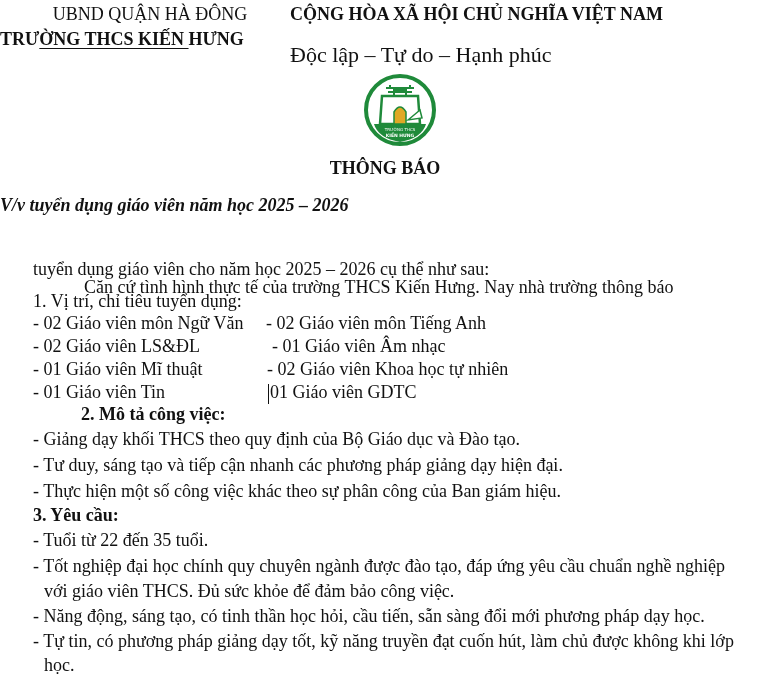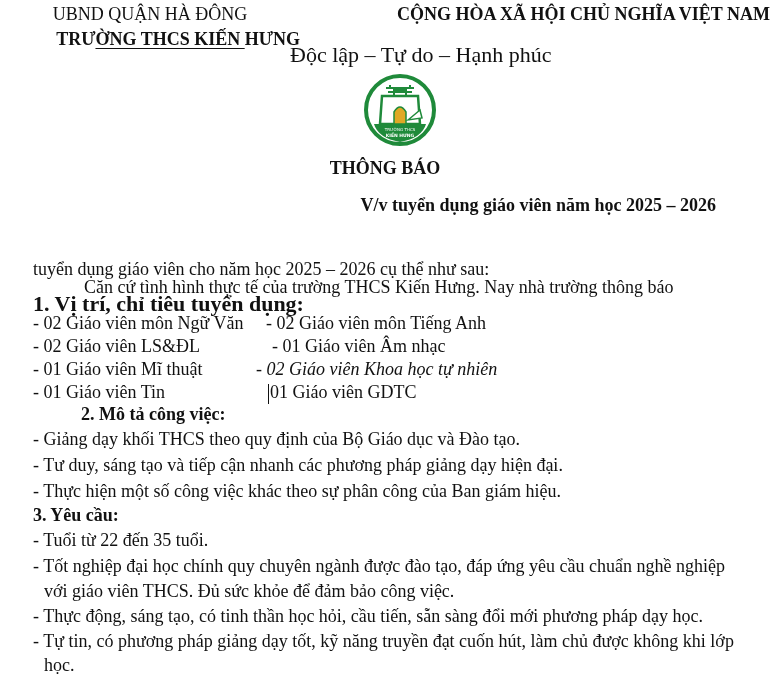--- a/index.html
+++ b/index.html
@@ -15,45 +15,45 @@
       font-family: "Liberation Serif", "DejaVu Serif", serif;
       color: #111111;
     }
     .abs { position: absolute; white-space: nowrap; }
     .header-left-1 {
       left: 0; width: 300px; top: 4px;
       text-align: center; font-size: 18px;
     }
     .header-left-2 {
       left: 0; width: 300px; top: 29px;
-      text-align: right; font-size: 18px; font-weight: bold;
+      text-align: left; font-size: 18px; font-weight: bold;
     }
     .header-left-2 .ul { text-decoration: underline; text-underline-offset: 3px; text-decoration-thickness: 1px; }
     .header-right-1 {
       left: 290px; width: 480px; top: 4px;
-      text-align: right; font-size: 18px; font-weight: bold;
+      text-align: left; font-size: 18px; font-weight: bold;
     }
     .header-right-2 {
       left: 290px; width: 480px; top: 29px;
       font-size: 22px; margin-top: 13px;
     }
     .logo {
       left: 364px; top: 74px; width: 72px; height: 72px;
     }
     .title {
       left: 0; width: 770px; top: 158px;
       text-align: center; font-size: 18px; font-weight: bold;
     }
     .subtitle {
       left: 0; width: 716px; top: 195px;
-      text-align: right; font-size: 18px; font-weight: bold;
+      text-align: left; font-size: 18px; font-weight: bold; font-style: italic;
     }
     .intro-1 { left: 84px; top: 229px; font-size: 18px; margin-top: 48px; }
     .intro-2 { left: 33px; top: 259px; font-size: 18px; }
-    .sec1-head { left: 33px; top: 291px; font-size: 22px; font-weight: bold; }
+    .sec1-head { left: 33px; top: 291px; font-size: 18px; font-weight: normal; }
     .pos-left { left: 33px; font-size: 18px; }
     .pos-right { font-size: 18px; }
     .cursor-bar {
       position: absolute; left: 268px; top: 384px; width: 1px; height: 20px; background: #111;
     }
     .sec2-head { left: 37px; top: 404px; font-size: 18px; font-weight: bold; margin-left: 44px; }
     .line { left: 33px; font-size: 18px; }
     .sec3-head { left: 33px; top: 505px; font-size: 18px; font-weight: bold; }
     .indent { left: 44px; font-size: 18px; }
   </style>
@@ -95,30 +95,30 @@
 
 <div class="abs sec1-head">1.  Vị trí, chỉ tiêu tuyển dụng:</div>
 
 <div class="abs pos-left" style="top:313px;">- 02 Giáo viên môn Ngữ Văn</div>
 <div class="abs pos-right" style="left:266px; top:313px;">- 02 Giáo viên môn Tiếng Anh</div>
 
 <div class="abs pos-left" style="top:336px;">- 02 Giáo viên LS&amp;ĐL</div>
 <div class="abs pos-right" style="left:272px; top:336px;">- 01 Giáo viên Âm nhạc</div>
 
 <div class="abs pos-left" style="top:359px;">- 01 Giáo viên Mĩ thuật</div>
-<div class="abs pos-right" style="left:256px; top:359px;font-style:italic;">- 02 Giáo viên Khoa học tự nhiên</div>
+<div class="abs pos-right" style="left:267px; top:359px;">- 02 Giáo viên Khoa học tự nhiên</div>
 
 <div class="abs pos-left" style="top:382px;">- 01 Giáo viên Tin</div>
 <div class="cursor-bar"></div>
 <div class="abs pos-right" style="left:270px; top:382px;"> 01 Giáo viên GDTC</div>
 
 <div class="abs sec2-head">2. Mô tả công việc:</div>
 <div class="abs line" style="top:429px;">- Giảng dạy khối THCS theo quy định của Bộ Giáo dục và Đào tạo.</div>
 <div class="abs line" style="top:455px;">- Tư duy, sáng tạo và tiếp cận nhanh các phương pháp giảng dạy hiện đại.</div>
 <div class="abs line" style="top:481px;">- Thực hiện một số công việc khác theo sự phân công của Ban giám hiệu.</div>
 
 <div class="abs sec3-head">3. Yêu cầu:</div>
 <div class="abs line" style="top:530px;">- Tuổi từ 22 đến 35 tuổi.</div>
 <div class="abs line" style="top:556px;">- Tốt nghiệp đại học chính quy chuyên ngành được đào tạo, đáp ứng yêu cầu chuẩn nghề nghiệp</div>
 <div class="abs indent" style="top:581px;">với giáo viên THCS. Đủ sức khỏe để đảm bảo công việc.</div>
-<div class="abs line" style="top:606px;">- Thực động, sáng tạo, có tinh thần học hỏi, cầu tiến, sẵn sàng đổi mới phương pháp dạy học.</div>
+<div class="abs line" style="top:606px;">- Năng động, sáng tạo, có tinh thần học hỏi, cầu tiến, sẵn sàng đổi mới phương pháp dạy học.</div>
 <div class="abs line" style="top:631px;">- Tự tin, có phương pháp giảng dạy tốt, kỹ năng truyền đạt cuốn hút, làm chủ được không khi lớp</div>
 <div class="abs indent" style="top:655px;">học.</div>
 
 </body></html>

